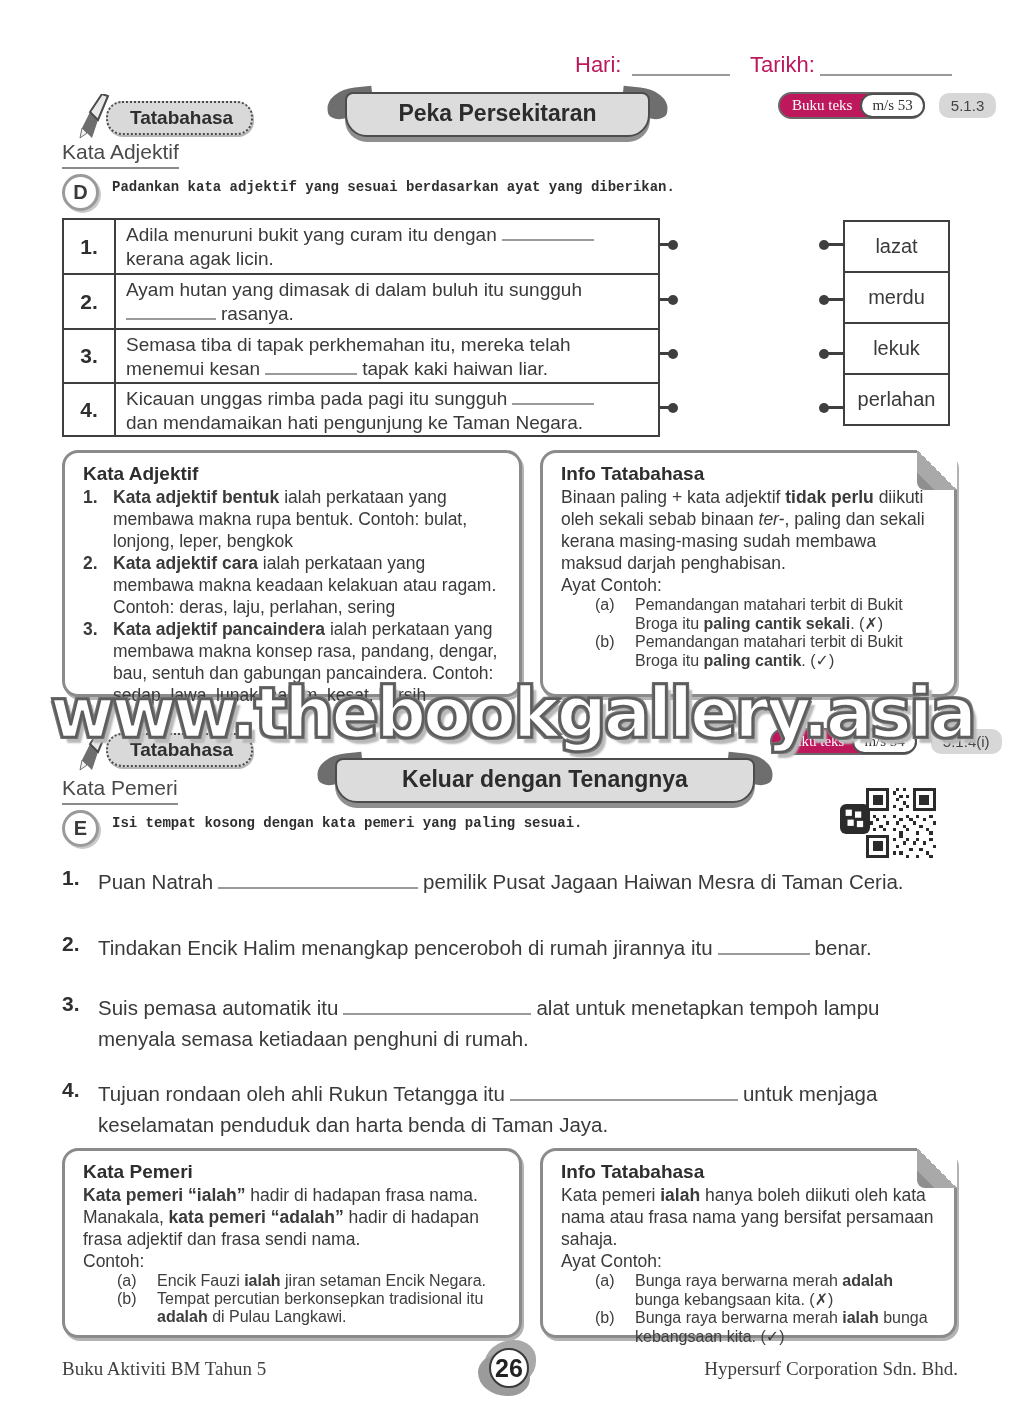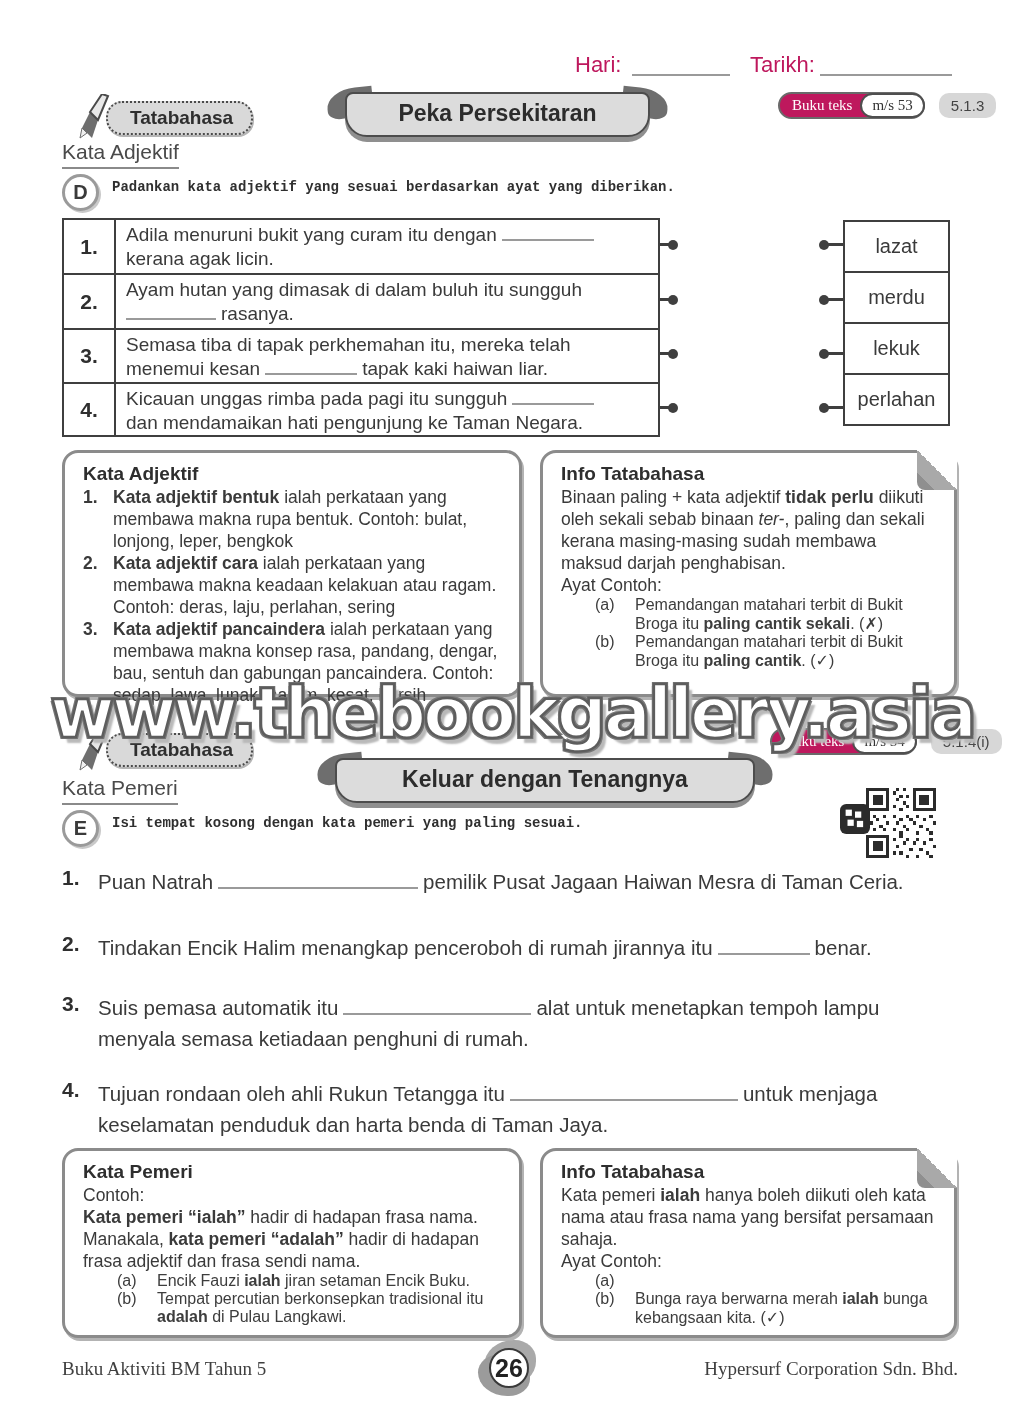--- a/index.html
+++ b/index.html
@@ -373,39 +373,40 @@
   </div>
 
   <span class="e-num" style="left:62px; top:1078px;">4.</span>
   <div class="e-text" style="left:98px; top:1078px; width:870px;">
     <span>Tujuan rondaan oleh ahli Rukun Tetangga itu</span><span class="blank" style="width:228px;"></span><span>untuk menjaga</span><br>
     <span>keselamatan penduduk dan harta benda di Taman Jaya.</span>
   </div>
 
   <div class="info-box" style="left:62px; top:1148px; width:460px; height:190px;">
     <div class="title">Kata Pemeri</div>
+    <p><span class="b">Kata pemeri “ialah”</span><span> hadir di hadapan frasa nama. Manakala, </span><span class="b">kata pemeri “adalah”</span><span> hadir di hadapan frasa adjektif dan frasa sendi nama.</span></p>
     <p>Contoh:</p>
-    <p><span class="b">Kata pemeri “ialah”</span><span> hadir di hadapan frasa nama. Manakala, </span><span class="b">kata pemeri “adalah”</span><span> hadir di hadapan frasa adjektif dan frasa sendi nama.</span></p>
     <div class="ex">
       <span class="lab">(a)</span>
-      <span><span>Encik Fauzi </span><span class="b">ialah</span><span> jiran setaman Encik Buku.</span></span>
+      <span><span>Encik Fauzi </span><span class="b">ialah</span><span> jiran setaman Encik Negara.</span></span>
     </div>
     <div class="ex">
       <span class="lab">(b)</span>
       <span><span>Tempat percutian berkonsepkan tradisional itu </span><span class="b">adalah</span><span> di Pulau Langkawi.</span></span>
     </div>
   </div>
 
   <div class="info-box" style="left:540px; top:1148px; width:417px; height:190px;">
     <div class="fold"></div>
     <div class="title">Info Tatabahasa</div>
     <p><span>Kata pemeri </span><span class="b">ialah</span><span> hanya boleh diikuti oleh kata nama atau frasa nama yang bersifat persamaan sahaja.</span></p>
     <p>Ayat Contoh:</p>
     <div class="ex">
       <span class="lab">(a)</span>
+      <span><span>Bunga raya berwarna merah </span><span class="b">adalah</span><span> bunga kebangsaan kita. (✗)</span></span>
     </div>
     <div class="ex">
       <span class="lab">(b)</span>
       <span><span>Bunga raya berwarna merah </span><span class="b">ialah</span><span> bunga kebangsaan kita. (✓)</span></span>
     </div>
   </div>
 
   <span class="abs footer-text" style="left:62px; top:1358px;">Buku Aktiviti BM Tahun 5</span>
   <div class="page-badge" style="left:478px; top:1340px;">
     <div class="blob1"></div>

